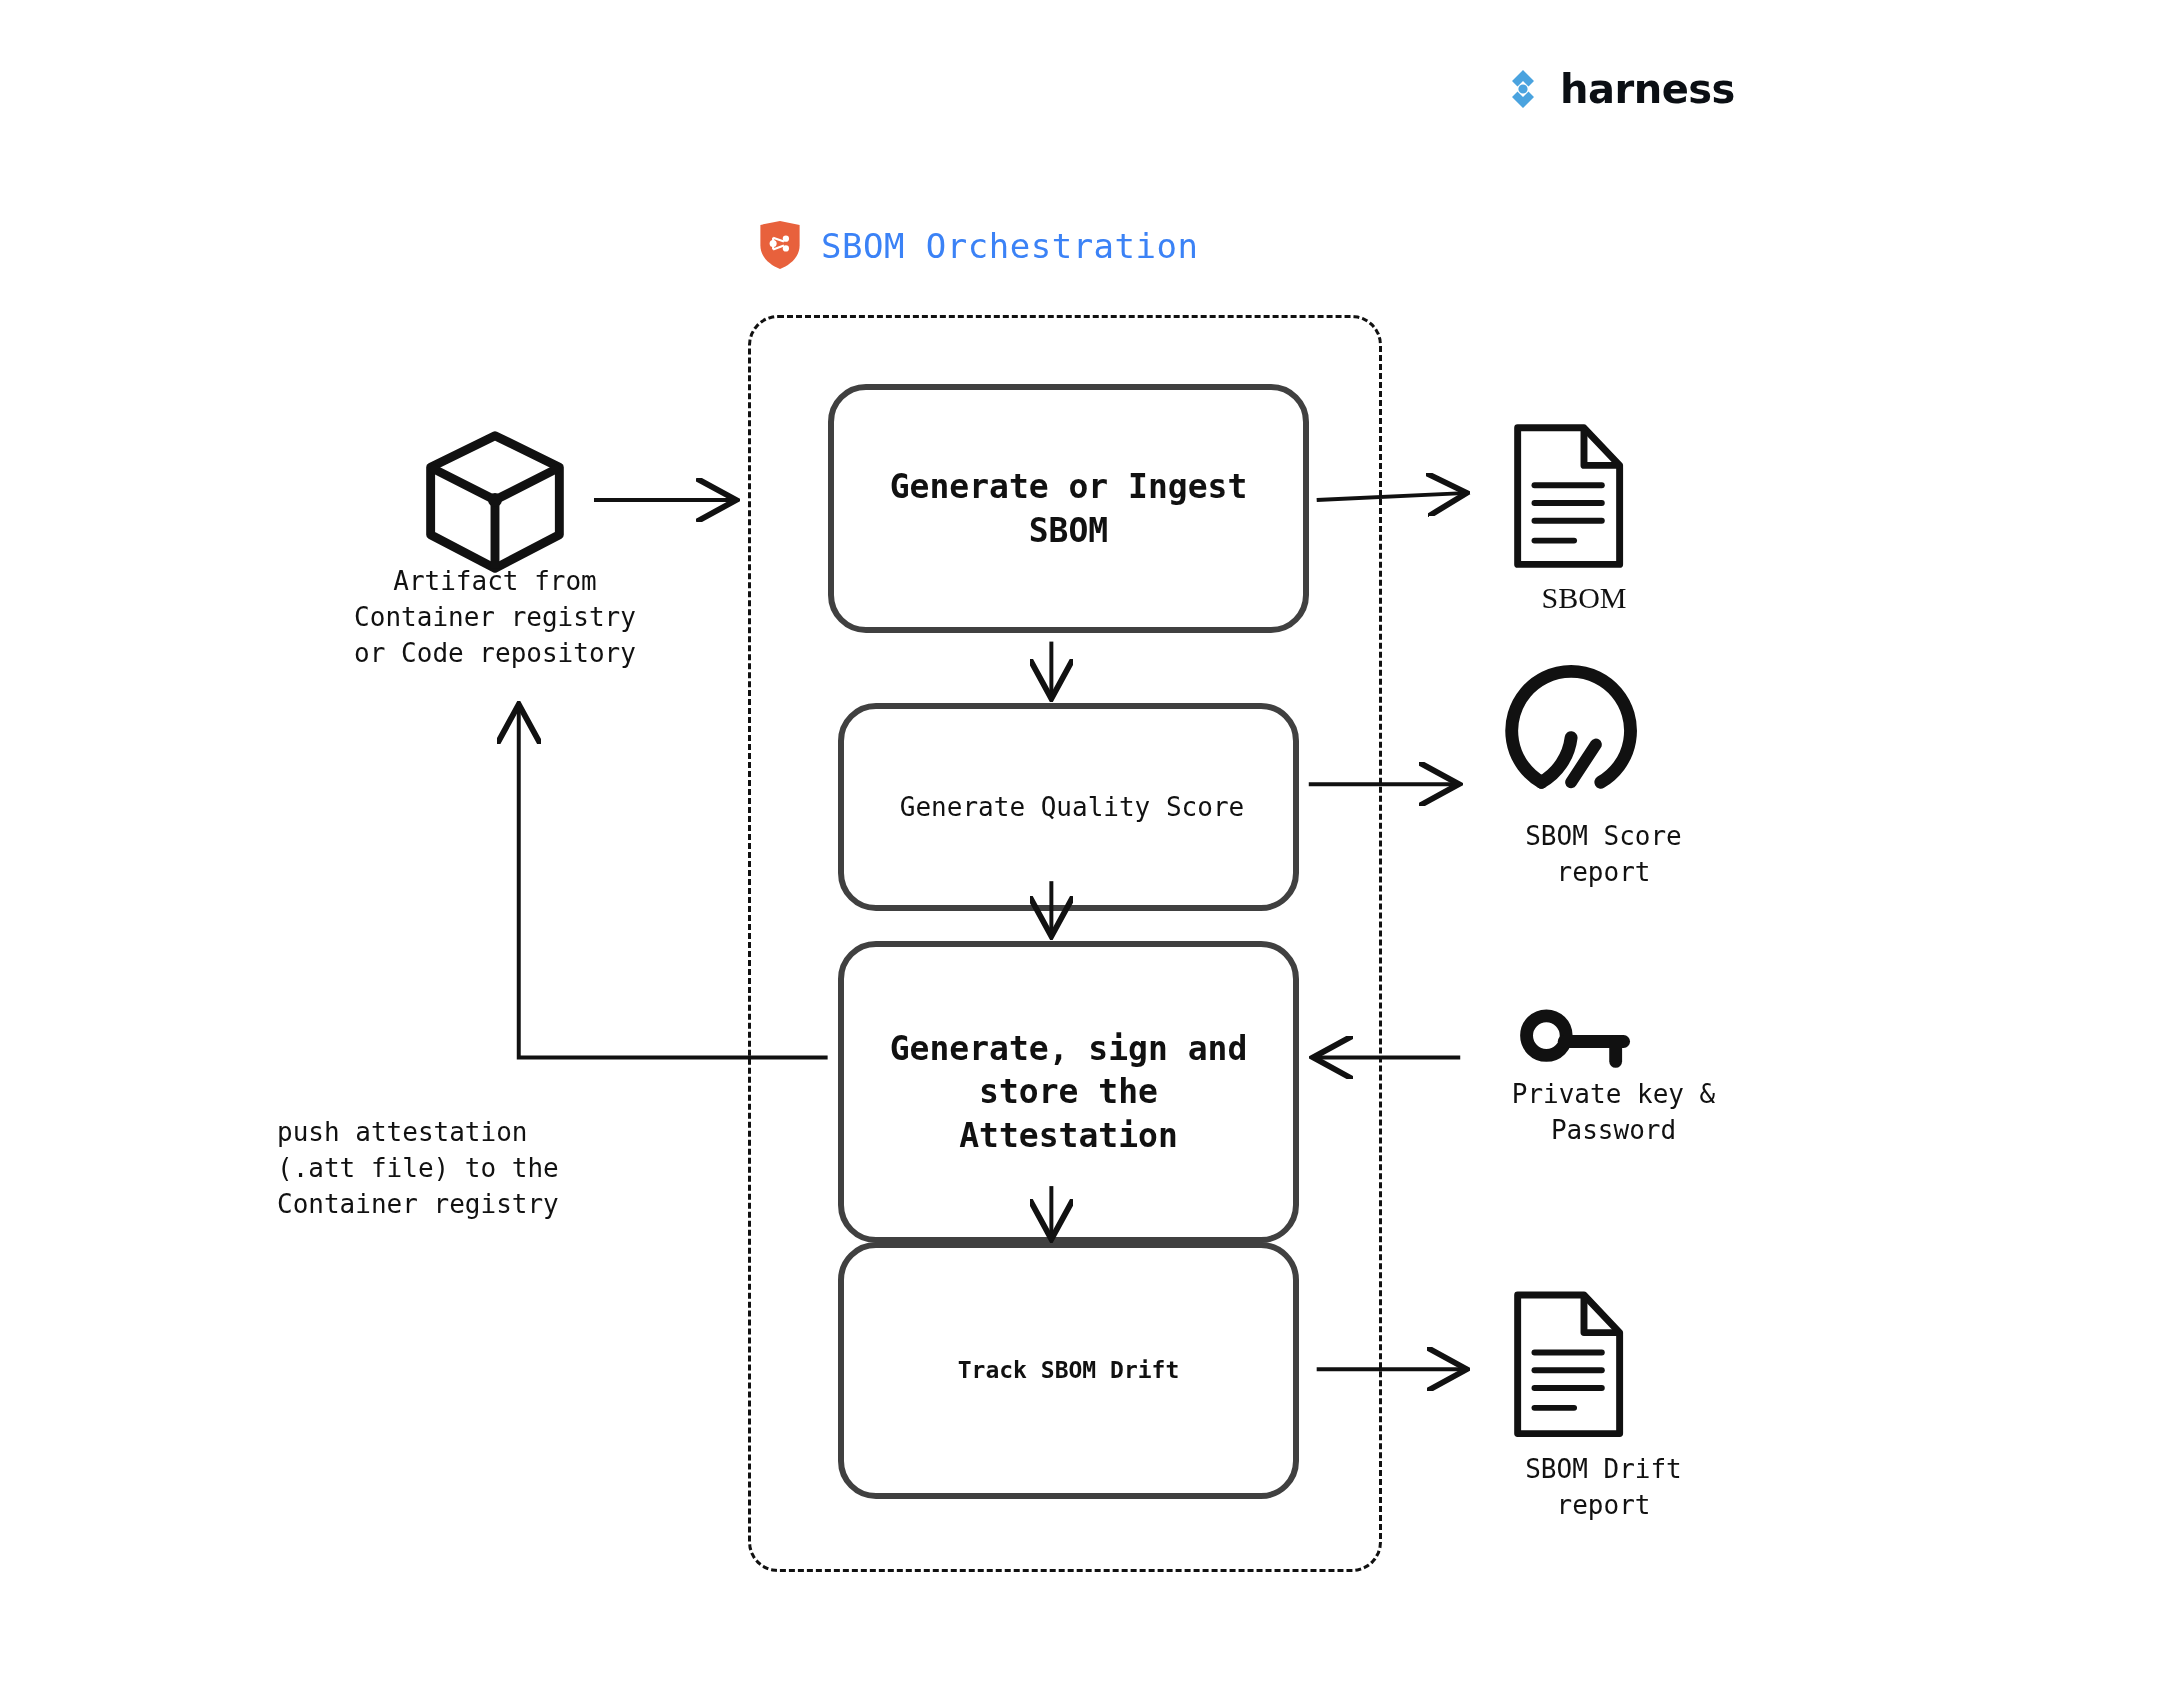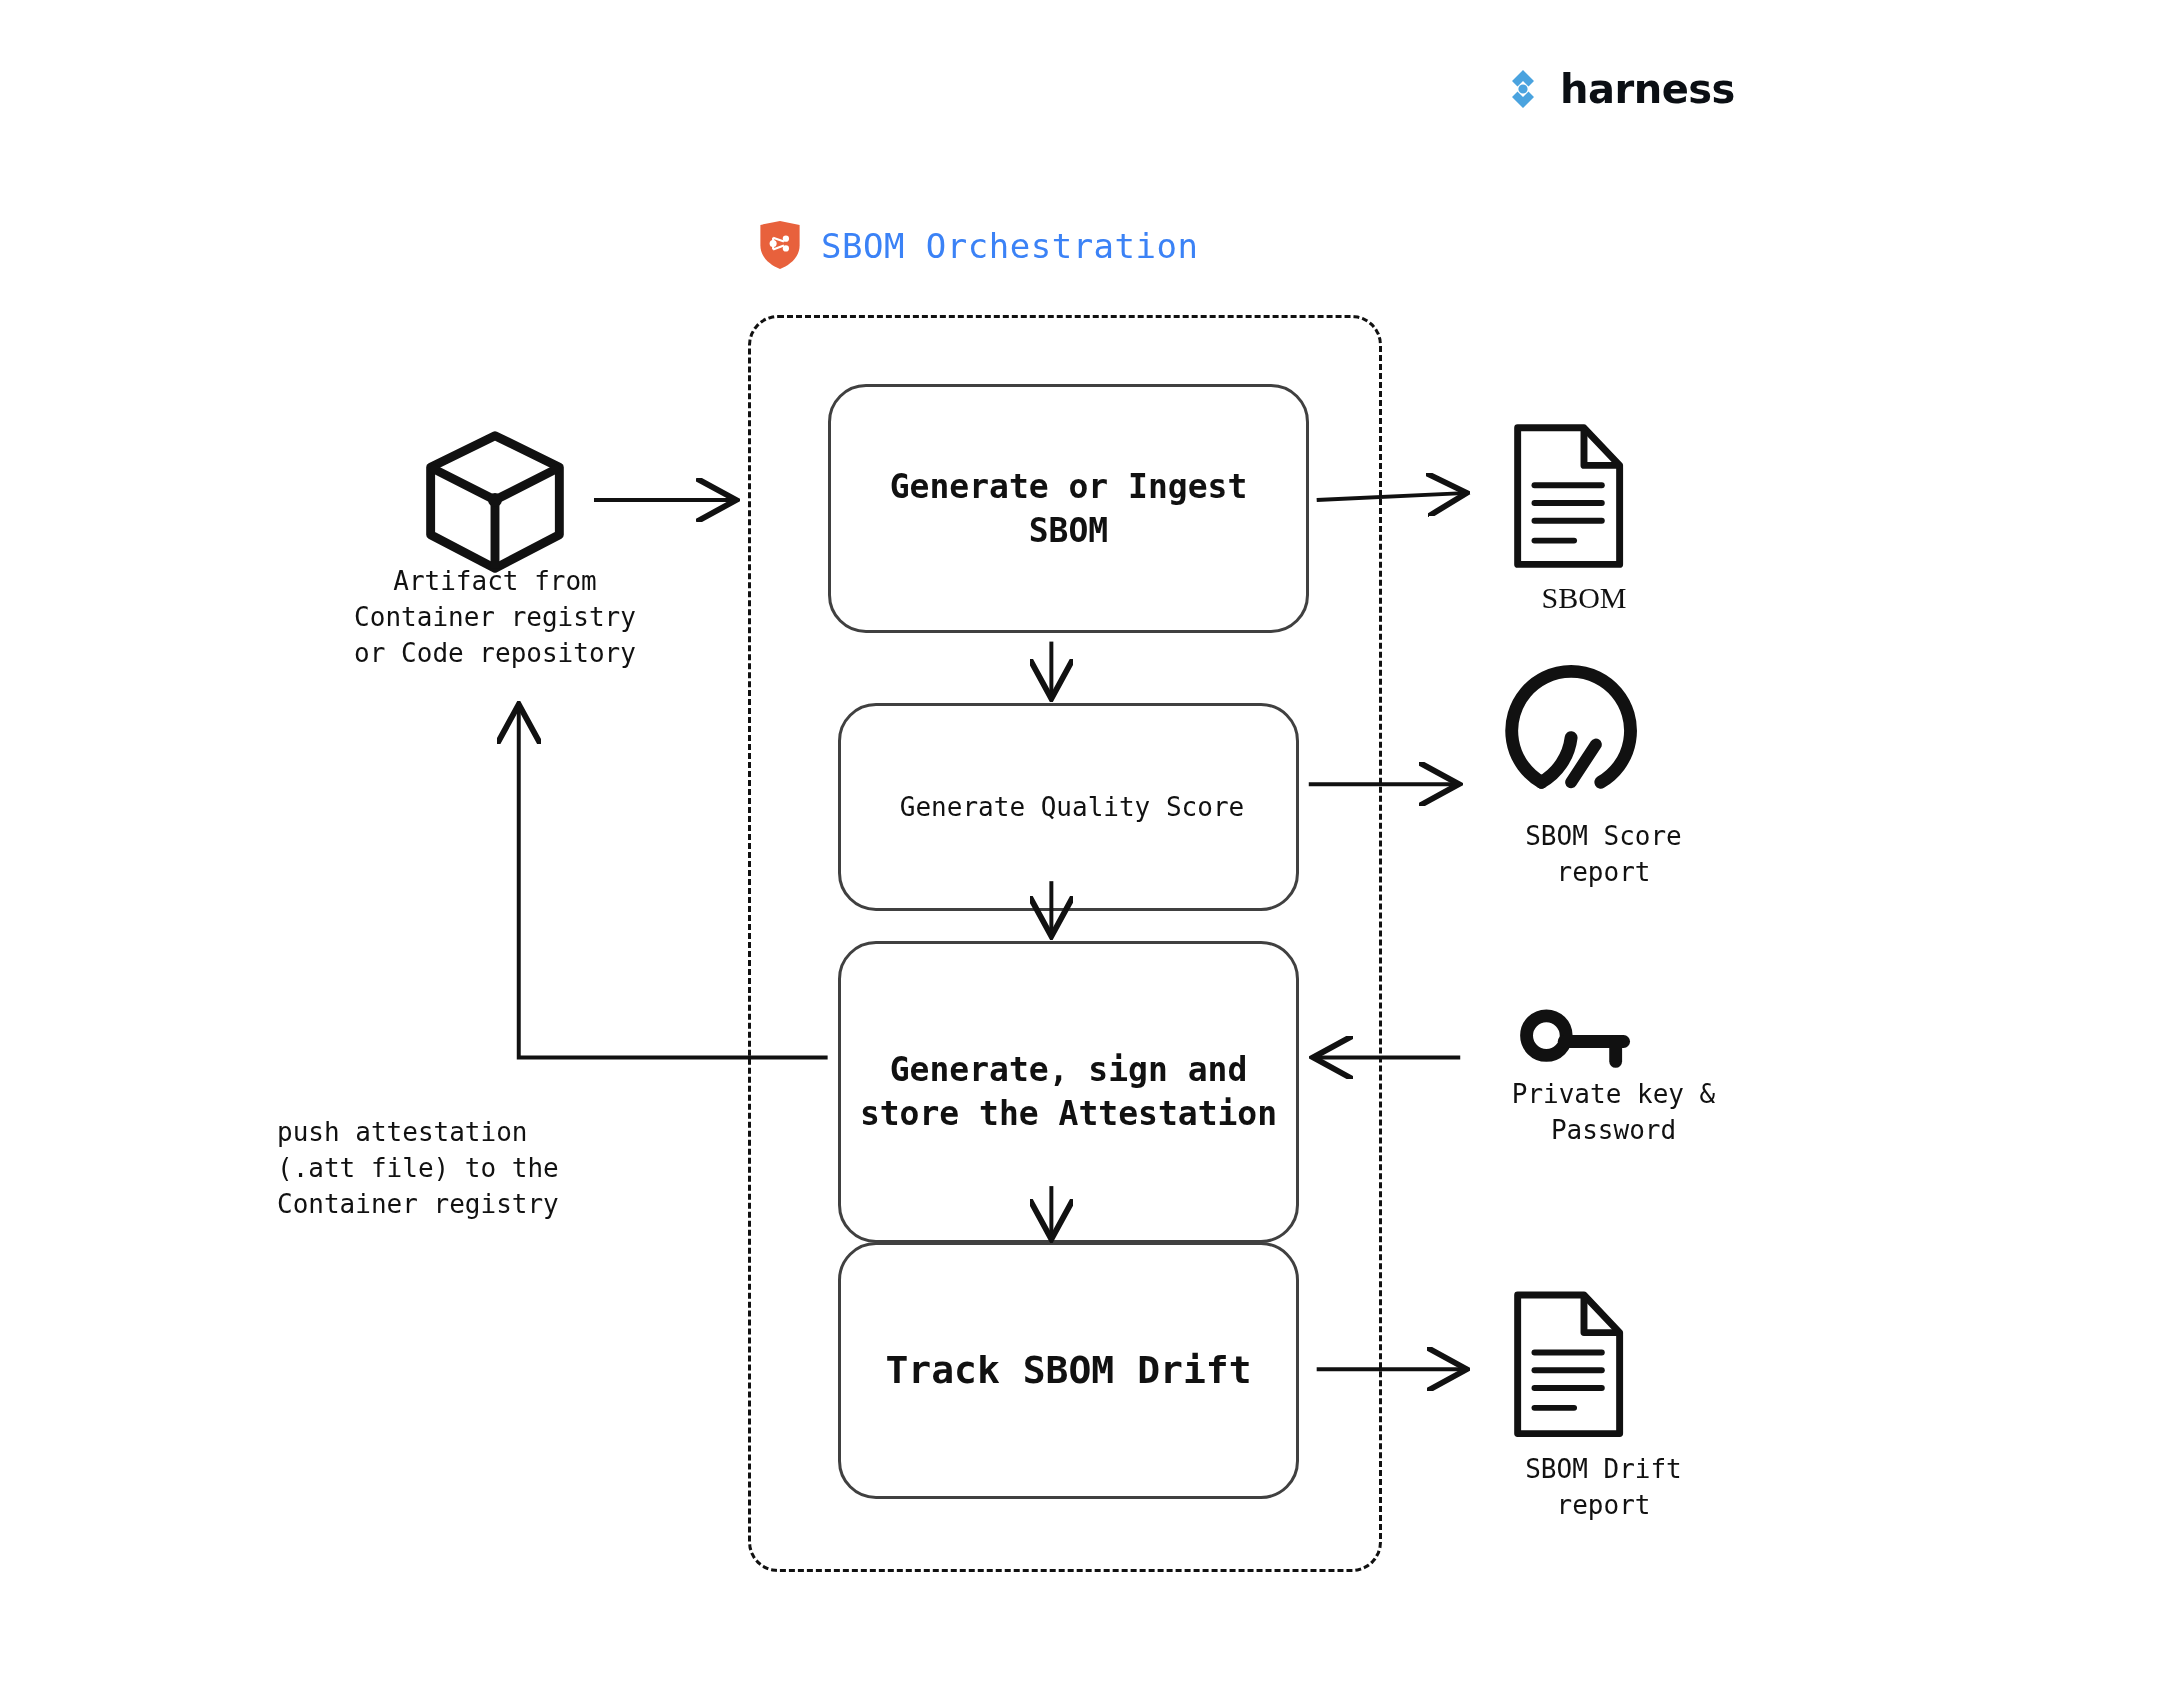--- a/index.html
+++ b/index.html
@@ -68,36 +68,36 @@
   }
   
   #dashed-box.full {
     height: 1257px;
   }
 
   
   .stage {
     position: absolute;
     box-sizing: border-box;
-    border: 3px solid #404040;
+    border: 6px solid #404040;
     border-radius: 38px;
     background: #ffffff;
     display: flex;
     align-items: center;
     justify-content: center;
     text-align: center;
     line-height: 1.32;
     padding: 10px 18px;
   }
   .stage .stage-label { display: block; }
 
   #stage-0 { left: 828px; top: 384px; width: 481px; height: 249px; font-size: 33px; font-weight: 700; }
   #stage-1 { left: 838px; top: 703px; width: 461px; height: 208px; font-size: 26px; font-weight: 400; padding-left: 25px; }
   #stage-2 { left: 838px; top: 941px; width: 461px; height: 302px; font-size: 33px; font-weight: 700; }
-  #stage-3 { left: 838px; top: 1242px; width: 461px; height: 257px; font-size: 38px; font-weight: 700; }
+  #stage-3 { left: 838px; top: 1242px; width: 461px; height: 257px; font-size: 23px; font-weight: 700; }
 
   
   #overlay {
     position: absolute;
     left: 0; top: 0;
     width: 2176px;
     height: 1699px;
     pointer-events: none;
   }
 

